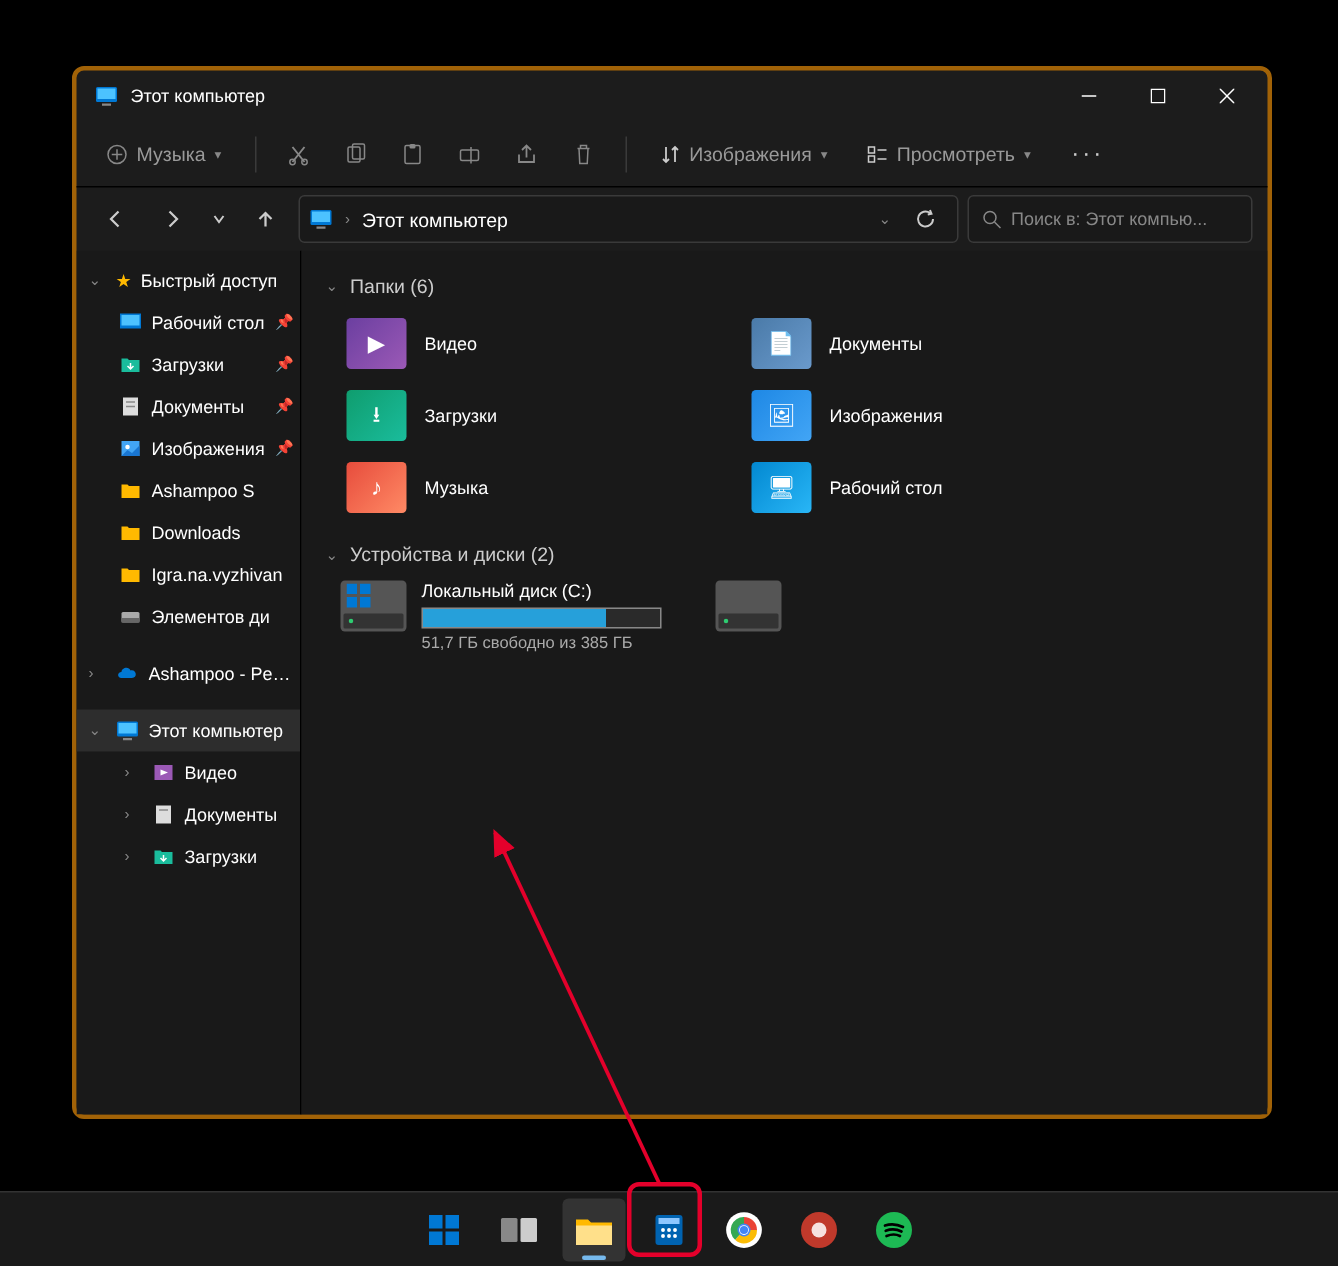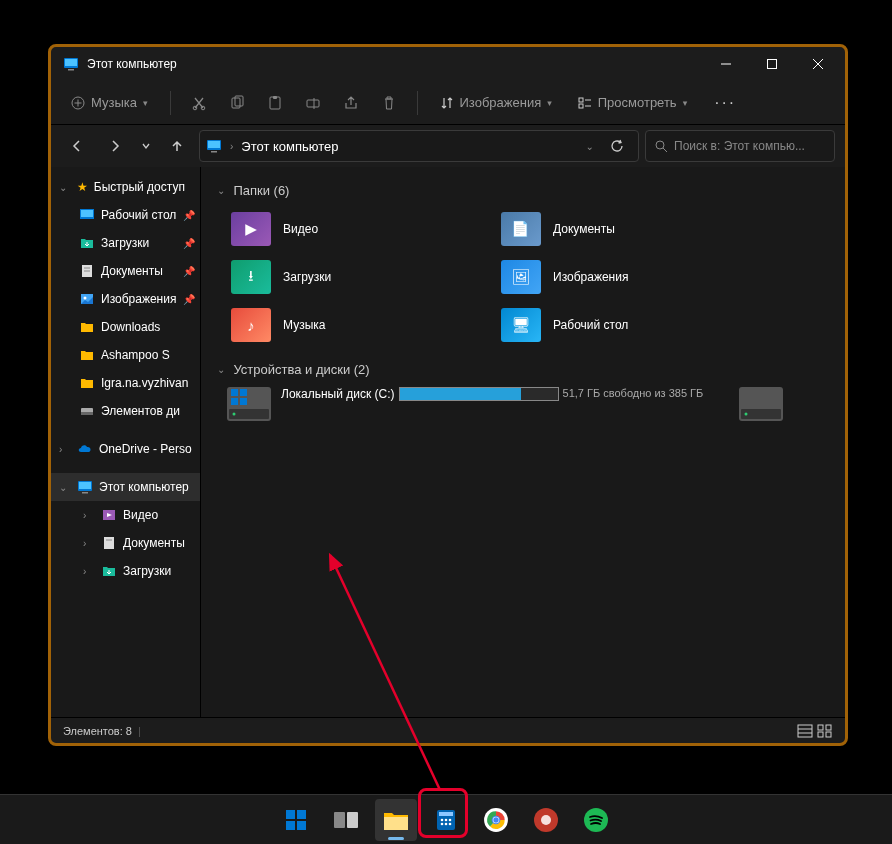--- a/index.html
+++ b/index.html
@@ -31,21 +31,21 @@
 .main{flex:1;background:#191919;padding:10px 16px;overflow-y:auto}
 .section-h{display:flex;align-items:center;gap:8px;color:#ccc;font-size:13px;margin:6px 0 10px}
 .section-h .chev{color:#888;font-size:10px}
 .folder-grid{display:grid;grid-template-columns:250px 250px;gap:6px 20px;margin-bottom:16px;padding-left:10px}
 .folder-item{display:flex;align-items:center;gap:12px;padding:4px;border-radius:3px}
 .folder-ico{width:40px;height:34px;border-radius:3px;position:relative;display:flex;align-items:center;justify-content:center}
 .folder-name{font-size:12px;color:#fff}
 .drives{display:flex;gap:36px;padding-left:10px;margin-top:8px}
 .drive{display:flex;gap:10px}
 .drive-ico{width:44px;height:34px;background:#555;border-radius:3px;position:relative;display:flex;align-items:flex-end;justify-content:center}
-.drive-info{display:flex;gap:4px}
+.drive-info{display:flex;flex-direction:column;gap:4px}
 .drive-name{font-size:12px;color:#fff}
 .drive-bar{width:160px;height:14px;border:1px solid #888;background:#2a2a2a;position:relative}
 .drive-fill{position:absolute;top:0;left:0;bottom:0;background:#26a0da}
 .drive-free{font-size:11px;color:#aaa}
 .status{height:26px;border-top:1px solid #000;display:flex;align-items:center;padding:0 12px;font-size:11px;color:#ccc;justify-content:space-between}
 .status .views{display:flex;gap:4px}
 .taskbar{position:absolute;bottom:0;left:0;right:0;height:50px;background:#1a1a1a;border-top:1px solid #333;display:flex;align-items:center;justify-content:center;gap:8px}
 .tb-app{width:42px;height:42px;display:flex;align-items:center;justify-content:center;border-radius:4px;position:relative}
 .tb-app.active{background:#333}
 .tb-app.active::after{content:"";position:absolute;bottom:1px;left:50%;transform:translateX(-50%);width:16px;height:3px;background:#76b9ed;border-radius:2px}
@@ -252,29 +252,29 @@
             </span>
       <span class="label">Изображения</span>
             <span class="pin">📌</span>
     </div>
           <div class="side-item sub">
       <span>
               <svg class="sico" viewBox="0 0 16 16">
                 <path d="M2 4 L6 4 L7 5 L14 5 L14 13 L2 13 Z" fill="#ffb900"></path>
               </svg>
             </span>
+      <span class="label">Ashampoo S</span>
+    </div>
+          <div class="side-item sub">
+      <span>
+              <svg class="sico" viewBox="0 0 16 16">
+                <path d="M2 4 L6 4 L7 5 L14 5 L14 13 L2 13 Z" fill="#ffb900"></path>
+              </svg>
+            </span>
       <span class="label">Downloads</span>
-    </div>
-          <div class="side-item sub">
-      <span>
-              <svg class="sico" viewBox="0 0 16 16">
-                <path d="M2 4 L6 4 L7 5 L14 5 L14 13 L2 13 Z" fill="#ffb900"></path>
-              </svg>
-            </span>
-      <span class="label">Ashampoo S</span>
     </div>
           <div class="side-item sub">
       <span>
               <svg class="sico" viewBox="0 0 16 16">
                 <path d="M2 4 L6 4 L7 5 L14 5 L14 13 L2 13 Z" fill="#ffb900"></path>
               </svg>
             </span>
       <span class="label">Igra.na.vyzhivan</span>
     </div>
           <div class="side-item sub">
@@ -288,21 +288,21 @@
     </div>
         </div>
       <div class="side-spacer"></div>
       <div class="side-item">
         <span class="chev">›</span>
         <span>
             <svg class="sico" viewBox="0 0 16 16">
               <path d="M4 11 C1 11 1 7 4 7 C4 4 9 3 10 6 C14 5 15 11 11 11 Z" fill="#0078d4"></path>
             </svg>
           </span>
-        <span class="label">OneDrive - Perso</span>
+        <span class="label">Ashampoo - Perso</span>
       </div>
       <div class="side-spacer"></div>
       <div class="side-item sel">
         <span class="chev">⌄</span>
         <span>
             <svg viewBox="0 0 16 16" class="sico">
               <rect x="1" y="2" width="14" height="10" rx="1" fill="#0078d4"></rect>
               <rect x="2" y="3" width="12" height="7" fill="#4cc2ff"></rect>
               <rect x="5" y="13" width="6" height="1.5" fill="#888"></rect>
             </svg>
@@ -419,42 +419,20 @@
         <svg width="44" height="16" style="position:absolute;bottom:0">
                 <rect x="2" y="4" width="40" height="10" rx="1" fill="#333"></rect>
                 <circle cx="7" cy="9" r="1.5" fill="#2ecc71"></circle>
               </svg>
       </div>
     </div>
         </div>
     </div>
   </div>
 
-  <div class="status">
-    <span>Элементов: 8</span>
-    <span style="color:#555;margin-left:6px">|</span>
-    <span style="flex:1"></span>
-    <div class="views">
-      <span>
-          <svg width="16" height="14">
-            <rect x="1" y="1" width="14" height="12" stroke="#ccc" fill="none"></rect>
-            <line x1="1" y1="5" x2="15" y2="5" stroke="#ccc"></line>
-            <line x1="1" y1="9" x2="15" y2="9" stroke="#ccc"></line>
-          </svg>
-        </span>
-      <span>
-          <svg width="16" height="14">
-            <rect x="1" y="1" width="5" height="5" stroke="#ccc" fill="none"></rect>
-            <rect x="9" y="1" width="5" height="5" stroke="#ccc" fill="none"></rect>
-            <rect x="1" y="8" width="5" height="5" stroke="#ccc" fill="none"></rect>
-            <rect x="9" y="8" width="5" height="5" stroke="#ccc" fill="none"></rect>
-          </svg>
-        </span>
-    </div>
-  </div>
 </div>
 
 <svg class="arrow-line" style="top:0;left:0" width="892" height="844">
   <defs>
       <marker id="ah" markerWidth="8" markerHeight="8" refX="6" refY="3" orient="auto">
         <path d="M0 0 L7 3 L0 6 Z" fill="#e4002b"></path>
       </marker>
     </defs>
   <line x1="440" y1="790" x2="330" y2="555" stroke="#e4002b" stroke-width="2.5" marker-end="url(#ah)"></line>
 </svg>

